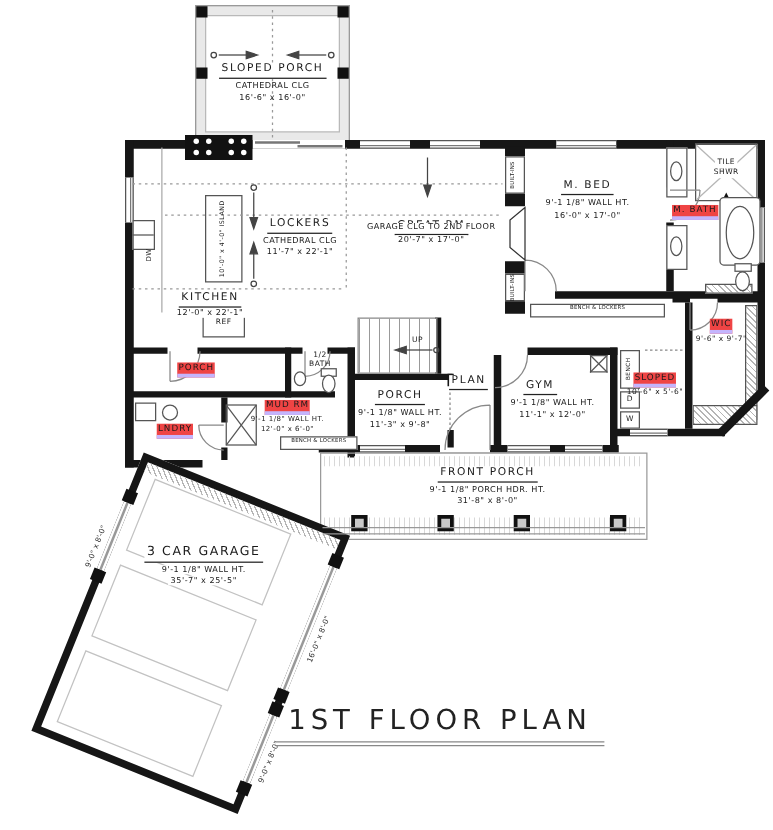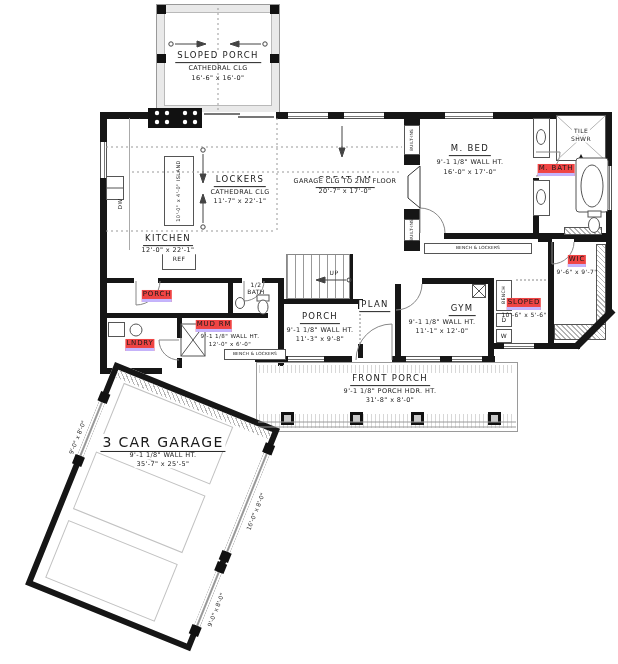--- a/index.html
+++ b/index.html
@@ -286,49 +286,50 @@
 
   <span class="lbl rns" style="left:556px;top:170px">M. BATH</span>
   <span class="lbl bg" style="left:581px;top:131px;font-size:6px">TILE</span>
   <span class="lbl bg" style="left:581px;top:139px;font-size:6px">SHWR</span>
   <span class="lbl rns" style="left:577px;top:261px">WIC</span>
   <span class="lbl" style="left:577px;top:272px;font-size:6px">9'-6" x 9'-7"</span>
 
   <span class="lbl rns" style="left:524px;top:304px">SLOPED</span>
   <span class="lbl" style="left:524px;top:315px;font-size:6px">10'-6" x 5'-6"</span>
 
-  <span class="lbl rn" style="left:462px;top:310px">GYM</span>
+  <span class="lbl rn" style="left:432px;top:310px">GYM</span>
   <span class="lbl" style="left:442px;top:323px">9'-1 1/8" WALL HT.</span>
   <span class="lbl" style="left:442px;top:332px">11'-1" x 12'-0"</span>
 
   <span class="lbl rn" style="left:375px;top:306px">PLAN</span>
   <span class="lbl rn" style="left:320px;top:318px">PORCH</span>
   <span class="lbl" style="left:320px;top:331px">9'-1 1/8" WALL HT.</span>
   <span class="lbl" style="left:320px;top:340px">11'-3" x 9'-8"</span>
 
-  <span class="lbl rns" style="left:214px;top:326px">MUD RM</span>
+  <span class="lbl rns" style="left:230px;top:326px">MUD RM</span>
   <span class="lbl sm" style="left:230px;top:336px">9'-1 1/8" WALL HT.</span>
   <span class="lbl sm" style="left:230px;top:344px">12'-0" x 6'-0"</span>
   <span class="lbl rns" style="left:157px;top:296px">PORCH</span>
   <span class="lbl rns" style="left:140px;top:345px">LNDRY</span>
   <span class="lbl" style="left:256px;top:285px;font-size:6px">1/2</span>
   <span class="lbl" style="left:256px;top:292px;font-size:6px">BATH</span>
 
   <span class="lbl rn" style="left:390px;top:380px">FRONT PORCH</span>
   <span class="lbl bg" style="left:390px;top:392px">9'-1 1/8" PORCH HDR. HT.</span>
   <span class="lbl bg" style="left:390px;top:401px">31'-8" x 8'-0"</span>
 
-  <span class="lbl rn" style="left:163px;top:443px;font-size:14px">3 CAR GARAGE</span>
+  <span class="lbl rn" style="left:163px;top:443px;font-size:10px">3 CAR GARAGE</span>
   <span class="lbl bg" style="left:163px;top:456px">9'-1 1/8" WALL HT.</span>
   <span class="lbl bg" style="left:163px;top:465px">35'-7" x 25'-5"</span>
 
   <span class="lbl" style="left:179px;top:259px;font-size:6px">REF</span>
   <span class="lbl vlbl" style="left:120px;top:204px;font-size:5.5px">DW</span>
   <span class="lbl vlbl" style="left:504px;top:295px;font-size:4.6px">BENCH</span>
   <span class="lbl" style="left:504px;top:320px;font-size:6px">D</span>
   <span class="lbl" style="left:504px;top:336px;font-size:6px">W</span>
   <span class="lbl vlbl tiny" style="left:412px;top:140px">BUILT-INS</span>
   <span class="lbl vlbl tiny" style="left:412px;top:230px">BUILT-INS</span>
   <span class="lbl tiny" style="left:478px;top:248px">BENCH &amp; LOCKERS</span>
   <span class="lbl tiny" style="left:255px;top:354px">BENCH &amp; LOCKERS</span>
   <span class="lbl" style="left:334px;top:273px;font-size:6px">UP</span>
 
+  <div class="title">1ST FLOOR PLAN</div>
 </div>
 
 </body></html>

